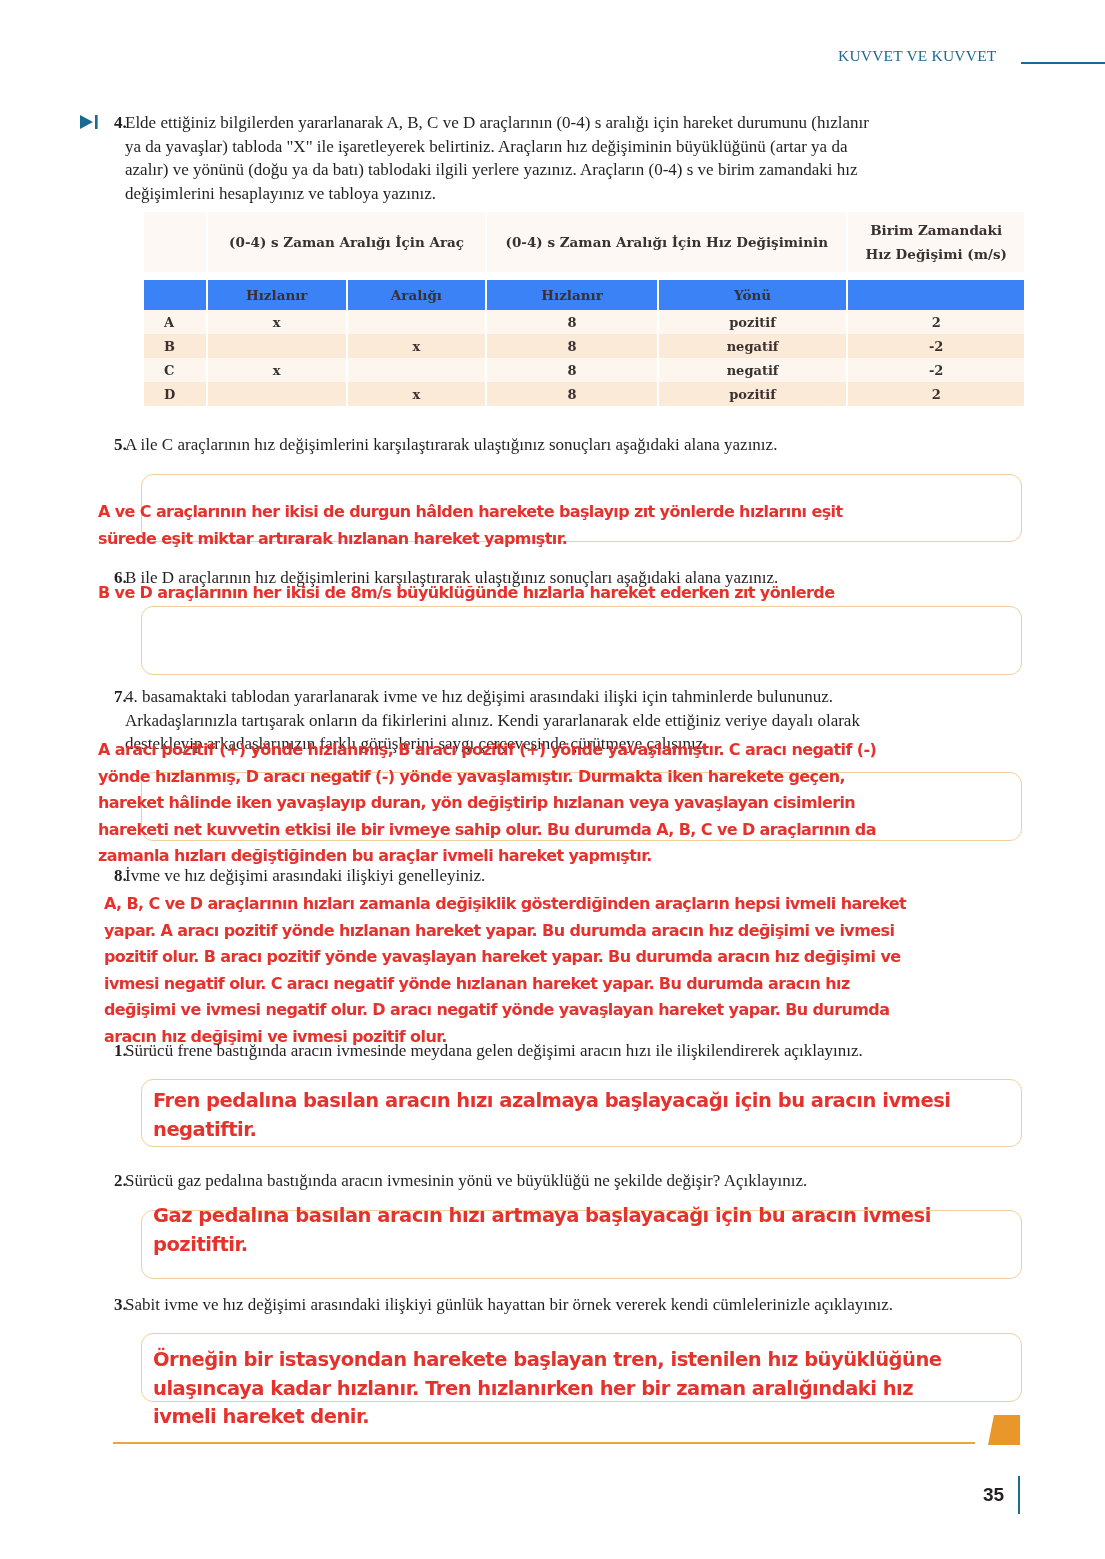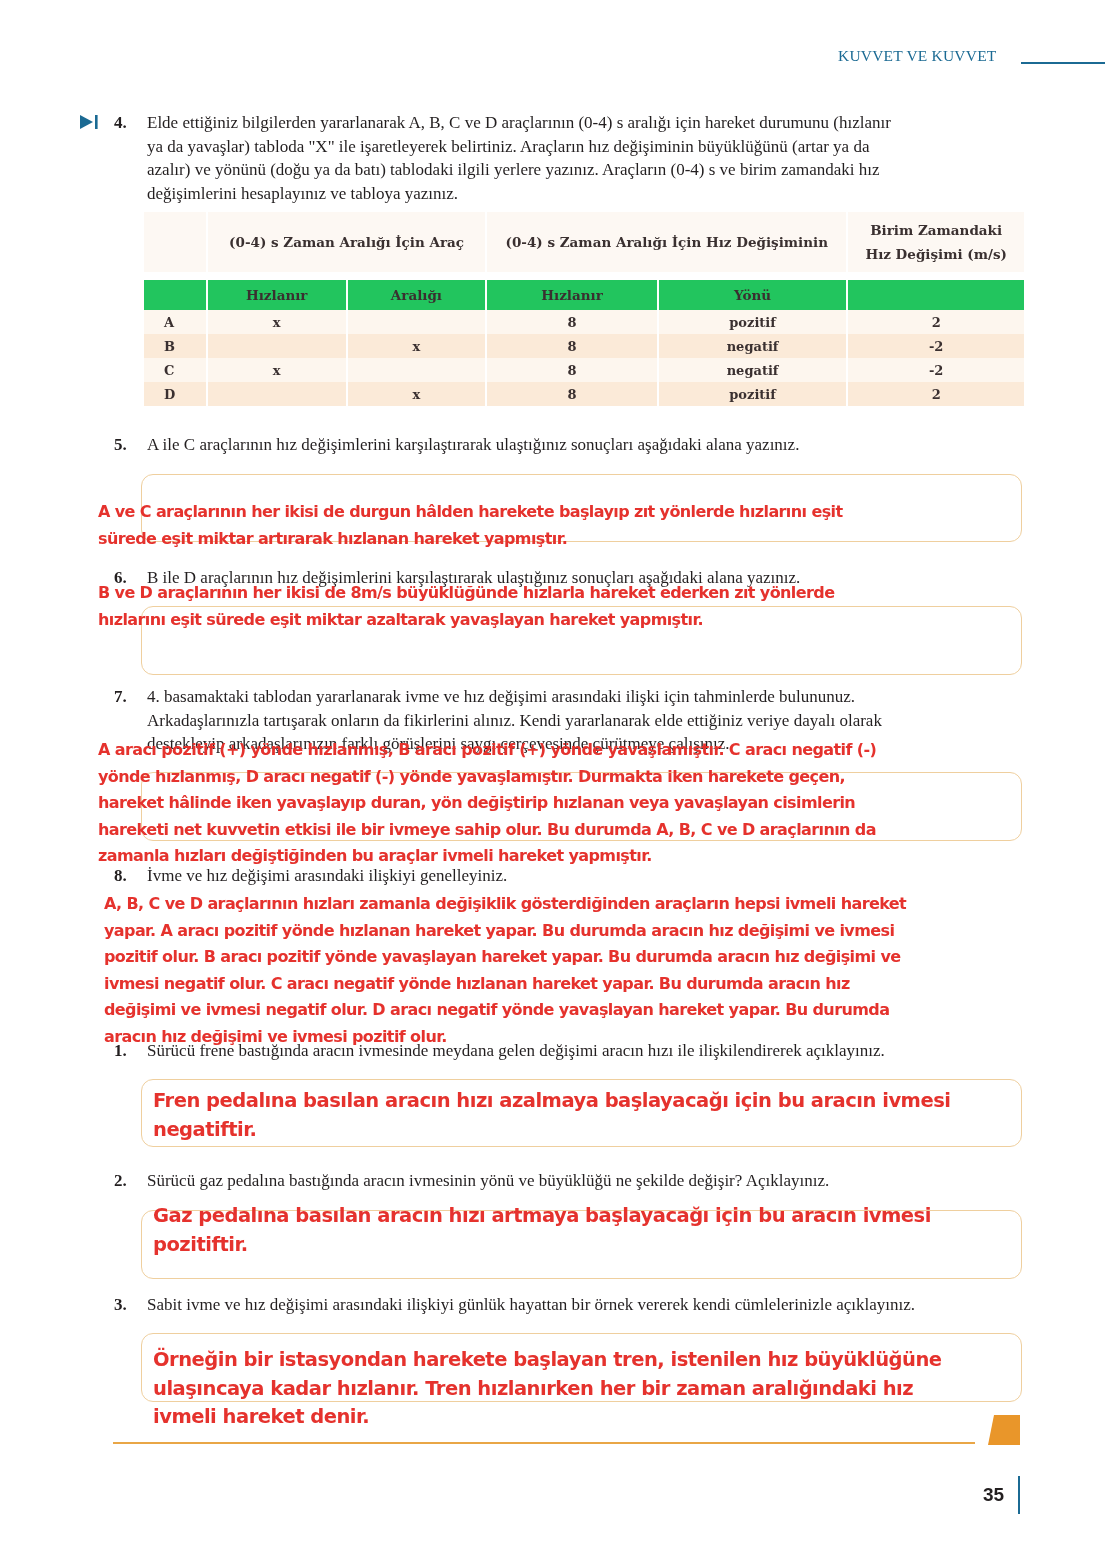--- a/index.html
+++ b/index.html
@@ -15,33 +15,33 @@
   .running-head {
     left: 838px; top: 47px; font-size: 15.5px; color: #1b6a93; letter-spacing: 0.2px;
   }
   .running-rule {
     left: 1021px; top: 62px; width: 84px; height: 1.5px; background: #1b6a93;
   }
 
   
   .q { font-size: 17px; line-height: 23.5px; color: #231f20; }
   .q .num { font-weight: bold; position: absolute; left: 0; top: 0; }
-  .q .body { margin-left: 33px; }
+  .q .body { margin-left: 11px; }
 
   .play-icon { left: 80px; top: 114px; width: 20px; height: 16px; }
 
   
   table.data {
     position: absolute; left: 142px; top: 212px; width: 884px;
     border-collapse: separate; border-spacing: 2px 0;
     font-family: "DejaVu Serif", serif; font-size: 13px; font-weight: bold; color: #3a3030;
   }
   table.data td { text-align: center; padding: 0; background: #fdf6ee; }
   table.data tr.head1 td { height: 60px; background: #fdf8f3; font-size: 13.5px; }
-  table.data tr.head2 td { height: 30px; background: #22c55e; font-size: 13.5px; border-top: 8px solid #fff; }
+  table.data tr.head2 td { height: 30px; background: #3b82f6; font-size: 13.5px; border-top: 8px solid #fff; }
   table.data tr.r td { height: 24px; }
   table.data tr.alt td { background: #fbead8; }
   table.data tr.r td:first-child { text-align: left; padding-left: 20px; }
 
   
   .answer-box {
     border: 1.3px solid #efcf9e; border-radius: 12px; background: transparent;
   }
   .answer {
     font-family: "DejaVu Sans", "Liberation Sans", sans-serif;
@@ -148,21 +148,20 @@
   <div>sürede eşit miktar artırarak hızlanan hareket yapmıştır.</div>
 </div>
 
 <div class="abs q" style="left:114px; top:566px; width:920px;">
   <span class="num">6.</span>
   <div class="body">B ile D araçlarının hız değişimlerini karşılaştırarak ulaştığınız sonuçları aşağıdaki alana yazınız.</div>
 </div>
 <div class="abs answer-box" style="left:141px; top:606px; width:879px; height:67px;"></div>
 <div class="abs answer" style="left:98px; top:580px; width:940px;">
   <div>B ve D araçlarının her ikisi de 8m/s büyüklüğünde hızlarla hareket ederken zıt yönlerde</div>
-  <div>hızlarını eşit sürede eşit miktar azaltarak yavaşlayan hareket yapmıştır.</div>
 </div>
 
 <div class="abs q" style="left:114px; top:685px; width:920px;">
   <span class="num">7.</span>
   <div class="body">
     <div>4. basamaktaki tablodan yararlanarak ivme ve hız değişimi arasındaki ilişki için tahminlerde bulununuz.</div>
     <div>Arkadaşlarınızla tartışarak onların da fikirlerini alınız. Kendi yararlanarak elde ettiğiniz veriye dayalı olarak</div>
     <div>destekleyip arkadaşlarınızın farklı görüşlerini saygı çerçevesinde çürütmeye çalışınız.</div>
   </div>
 </div>

